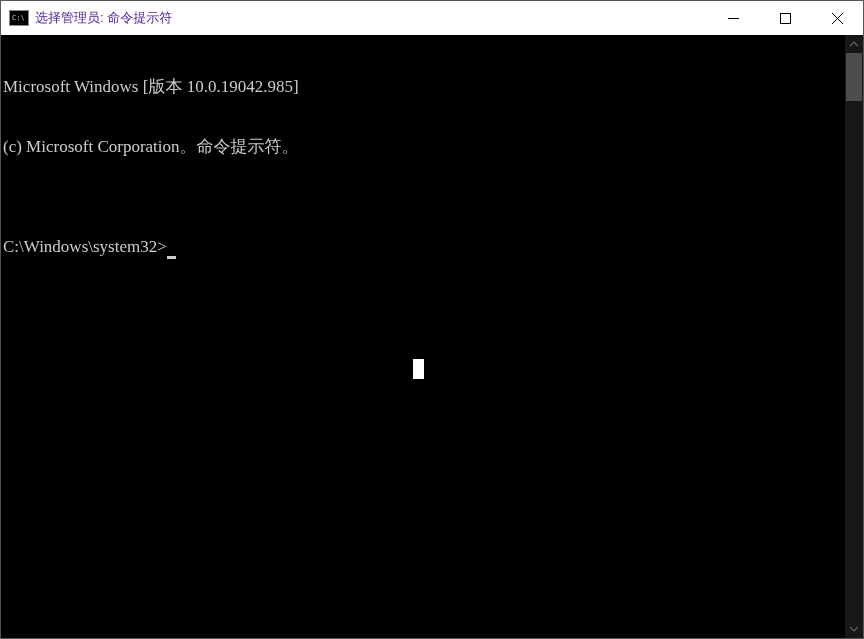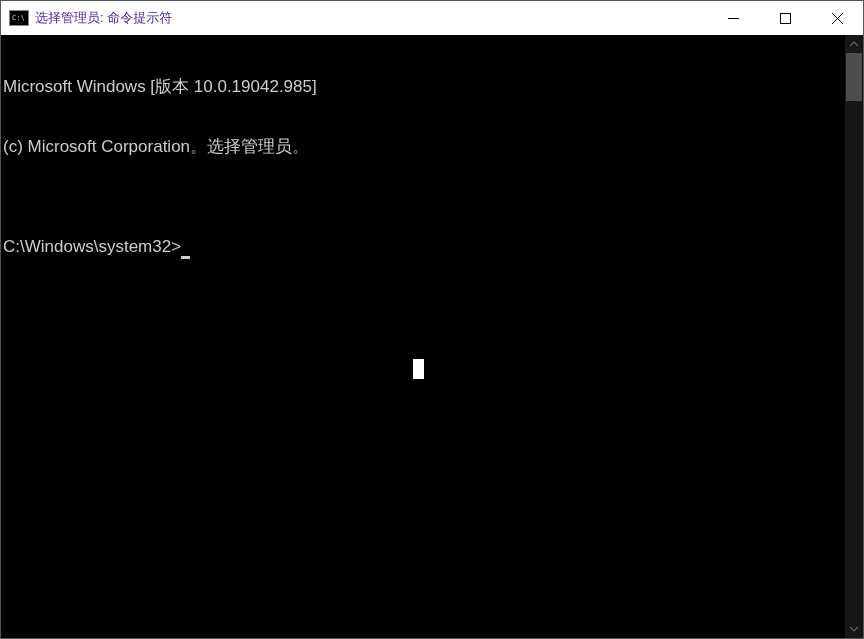--- a/index.html
+++ b/index.html
@@ -75,21 +75,21 @@
       flex: 1;
       display: flex;
       background: #000;
       position: relative;
       min-height: 0;
     }
     .terminal-content {
       flex: 1;
       background: #000;
       color: #ccc;
-      font-family: Liberation Sans, sans-serif;
+      font-family: Liberation Serif, serif;
       font-size: 17px;
       line-height: 20px;
       padding: 2px 0 0 2px;
       white-space: pre;
       overflow: hidden;
       position: relative;
     }
     .terminal-line {
       white-space: pre;
     }
@@ -169,21 +169,21 @@
         <svg viewBox="0 0 11 11">
           <line x1="0" y1="0" x2="11" y2="11" stroke="#000" stroke-width="1"></line>
           <line x1="11" y1="0" x2="0" y2="11" stroke="#000" stroke-width="1"></line>
         </svg>
       </div>
     </div>
   </div>
   <div class="terminal-area">
     <div class="terminal-content">
       <div class="terminal-line">Microsoft Windows [版本 10.0.19042.985]</div>
-      <div class="terminal-line">(c) Microsoft Corporation。选择管理员。</div>
+      <div class="terminal-line">(c) Microsoft Corporation。命令提示符。</div>
       <div class="terminal-line"></div>
       <div class="prompt-line">
         <span>C:\Windows\system32&gt;</span><span class="cursor"></span>
       </div>
       <div class="selection-block"></div>
     </div>
     <div class="scrollbar">
       <div class="scrollbar-arrow up">
         <svg viewBox="0 0 8 8">
           <path d="M0 6 L4 2 L8 6" fill="none" stroke="#666" stroke-width="1.2"></path>

